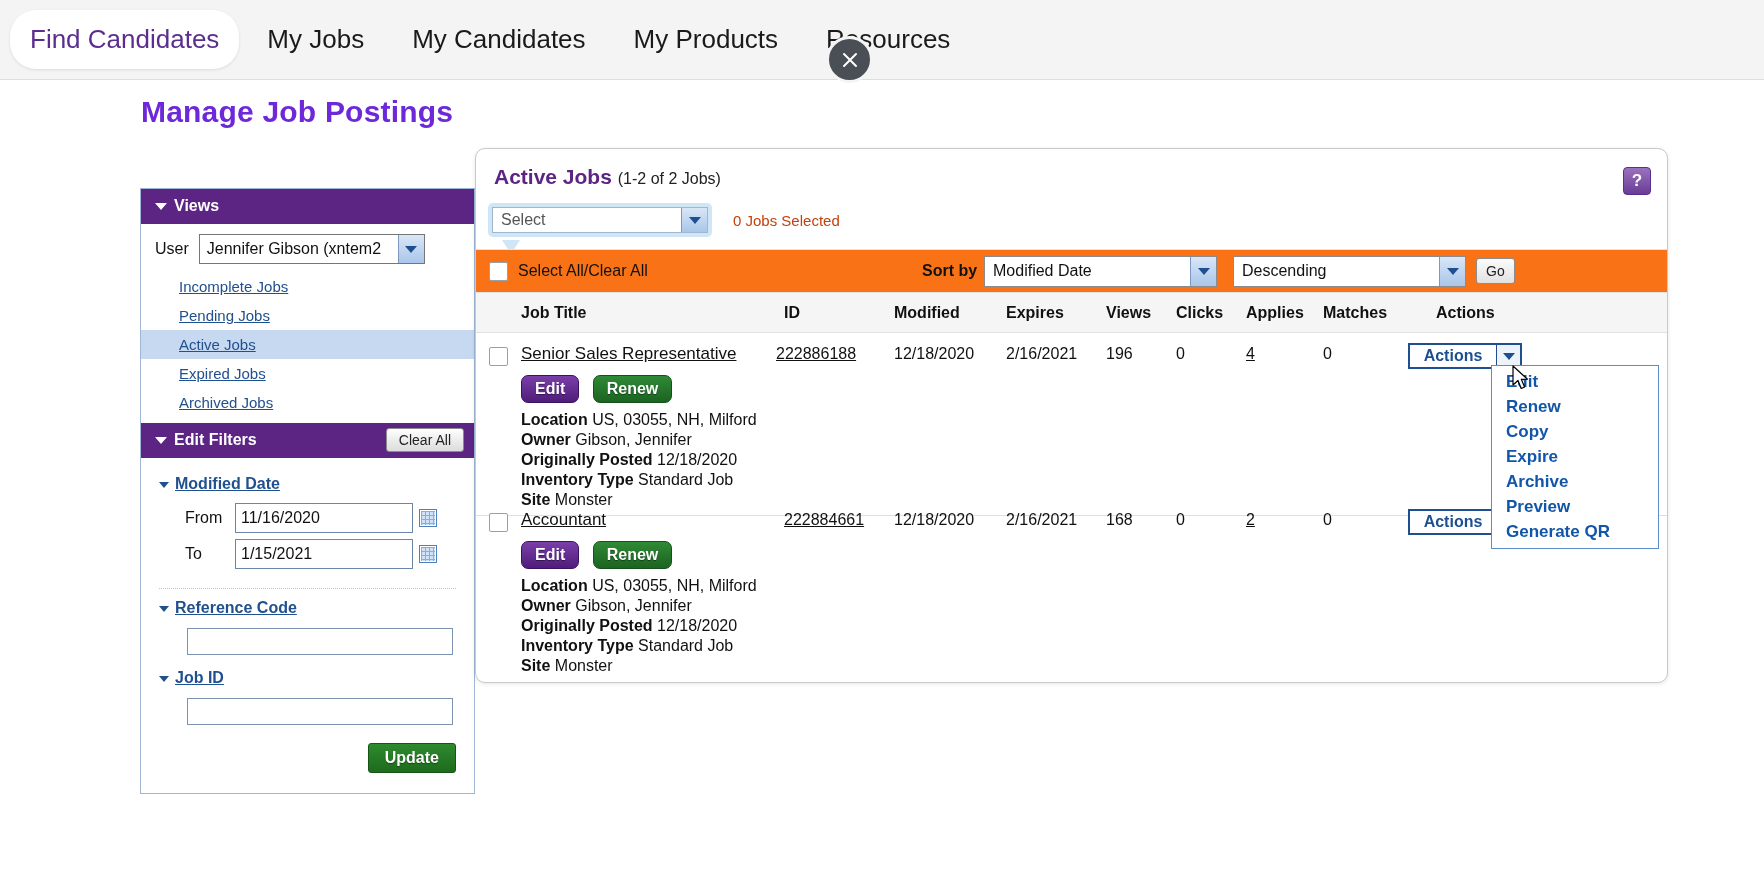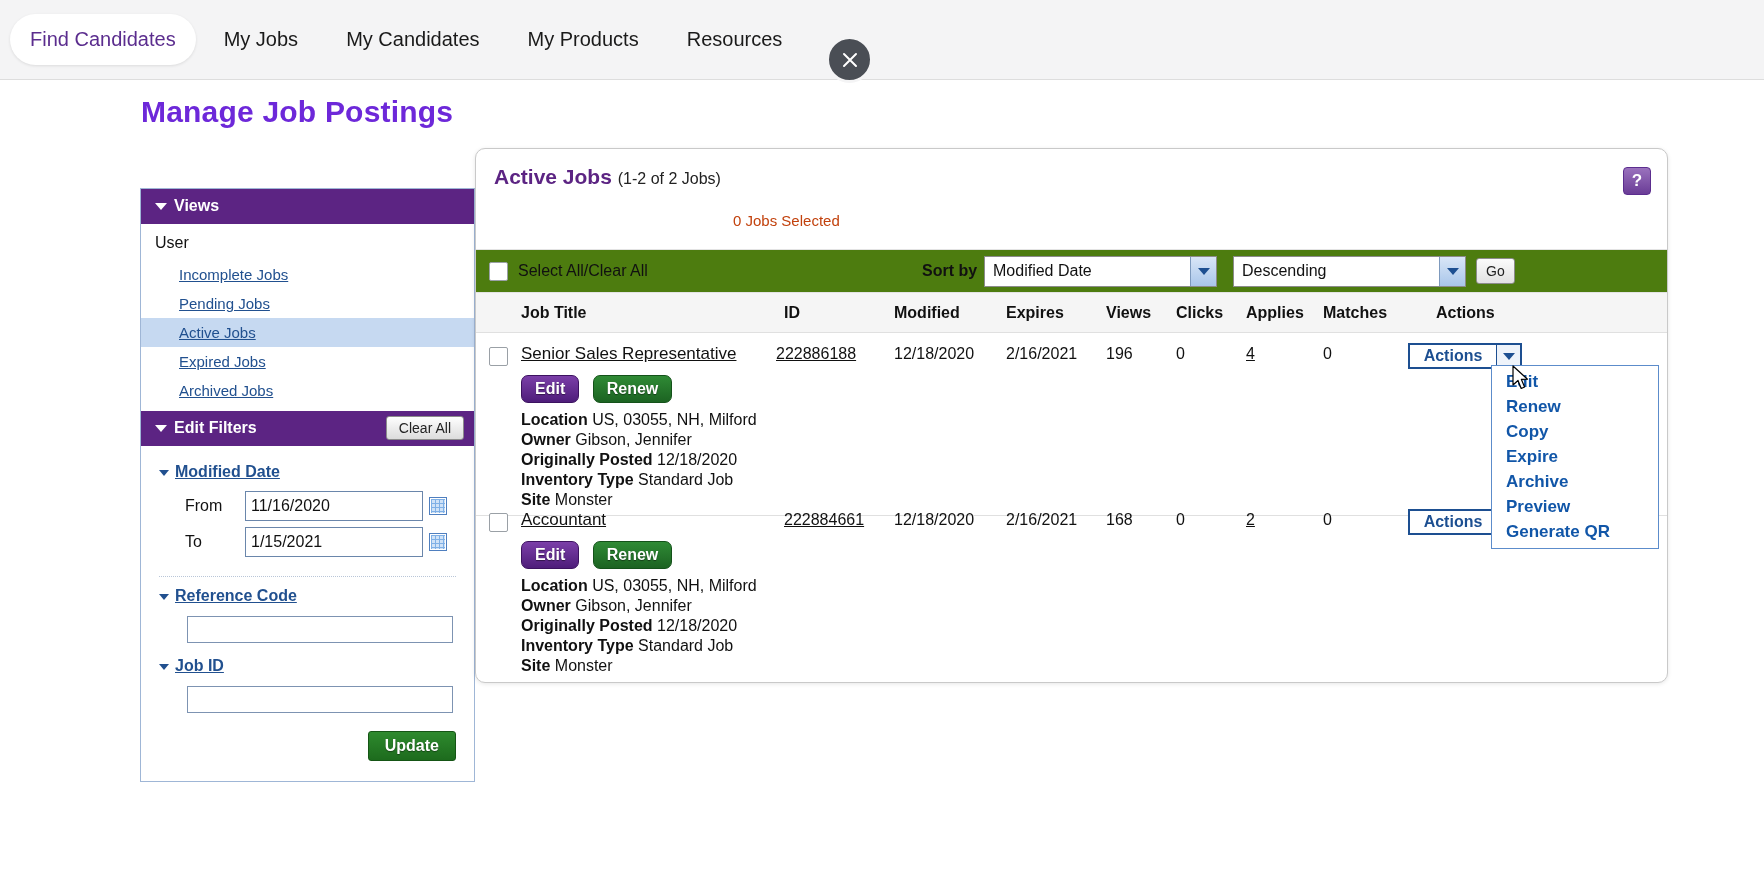--- a/index.html
+++ b/index.html
@@ -15,21 +15,21 @@
   
   #topnav{
     position:absolute; left:0; top:0; width:1764px; height:80px;
     background:#f4f4f5;
     border-bottom:1px solid #dddddd;
     display:flex; align-items:center;
     padding-left:10px;
     z-index:5;
   }
   .nav-item{
-    font-size:20px; color:#1a1a1a;
+    font-size:26px; color:#1a1a1a;
     padding:14px 20px; margin-right:8px;
     white-space:nowrap; cursor:pointer;
   }
   .nav-item.active{
     background:#ffffff; color:#5b2d8e;
     border-radius:26px;
     box-shadow:0 1px 3px rgba(0,0,0,.10);
     font-weight:400;
   }
   #close-btn{
@@ -116,21 +116,21 @@
     text-decoration:underline;
     cursor:pointer;
   }
   .view-link.sel{ background:#c6d9f1; }
 
   .filtergroup{ padding:10px 0 4px 0; }
   .fg-title{
     padding-left:18px; color:#21508f; font-size:16px; font-weight:bold;
     text-decoration:underline; cursor:pointer; margin-bottom:7px;
   }
-  .fg-row{ display:flex; align-items:center; padding:3px 0 3px 44px; gap:18px;}
+  .fg-row{ display:flex; align-items:center; padding:3px 0 3px 44px; gap:8px;}
   .fg-row .flab{ font-size:16px; color:#111; width:42px;}
   .datewrap{ position:relative; display:flex; align-items:center;border-radius:7px; }
   .datefield{
     width:178px; height:30px;
     border:1px solid #6a86ab;
     font-size:16px; font-family:"Liberation Sans",sans-serif;
     padding-left:5px; color:#111; background:#fff;
   }
   .cal-icon{
     width:18px;height:18px;margin-left:6px;
@@ -209,21 +209,21 @@
     border-right:9px solid transparent;
     border-top:14px solid #cfe6f7;
   }
   #jobs-selected{
     position:absolute; left:257px; top:63px;
     font-size:15px; color:#c2410c;
   }
 
   #sortbar{
     position:absolute; left:0; right:0; top:100px; height:44px;
-    background:#4d7c0f;
+    background:#f97316;
     border-top:1px solid #e3e3e3; border-bottom:1px solid #e3e3e3;
     display:flex; align-items:center;
   }
   .chk{
     width:19px;height:19px;border:1px solid #9aa0a6;background:#fff;
     display:inline-block; cursor:pointer; border-radius:2px;
   }
   #selectall-wrap{ position:absolute; left:13px; display:flex; align-items:center; gap:10px; }
   #selectall-wrap span{ font-size:16px; color:#111; }
   #sortby-lab{ position:absolute; left:430px; font-size:16px; font-weight:bold; color:#111;margin-left:16px; }
@@ -334,20 +334,26 @@
   <div class="sb-header">
     <div class="lbl">
       <span class="caret"></span>
       <span>Views</span>
     </div>
   </div>
 
   <div class="sb-body">
     <div class="sb-userrow">
       <span class="ulab">User</span>
+      <div class="userselect">
+        <span>Jennifer Gibson (xntem2</span>
+        <span class="sel-arrow">
+            <i></i>
+          </span>
+      </div>
     </div>
     <div class="view-link">Incomplete Jobs</div>
     <div class="view-link">Pending Jobs</div>
     <div class="view-link sel">Active Jobs</div>
     <div class="view-link">Expired Jobs</div>
     <div class="view-link">Archived Jobs</div>
   </div>
 
   <div class="sb-header">
     <div class="lbl">
@@ -403,20 +409,29 @@
 
 <div id="panel">
 
   <div id="panel-title">
     <span>Active Jobs</span>
     <span class="cnt">(1-2 of 2 Jobs)</span>
   </div>
 
   <div id="help-btn">?</div>
 
+  <div id="bulkselect">
+    <div class="inner">
+      <span>Select</span>
+      <span class="sel-arrow">
+          <i></i>
+        </span>
+    </div>
+    <div class="tail"></div>
+  </div>
 
   <div id="jobs-selected">0 Jobs Selected</div>
 
   <div id="sortbar">
     <div id="selectall-wrap">
       <span class="chk"></span>
       <span>Select All/Clear All</span>
     </div>
     <div id="sortby-lab">Sort by</div>
     <div class="dd" id="sort-field">

